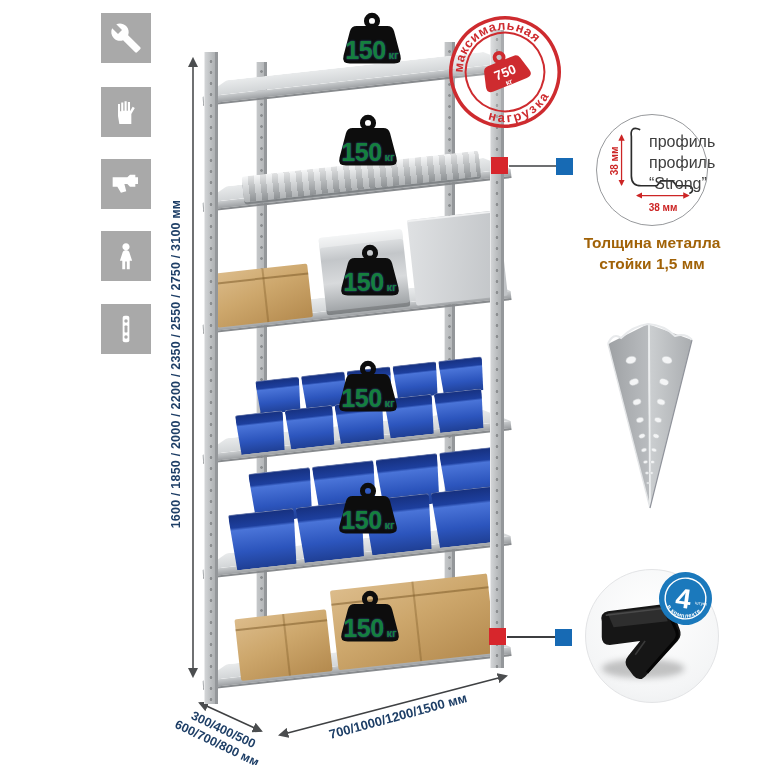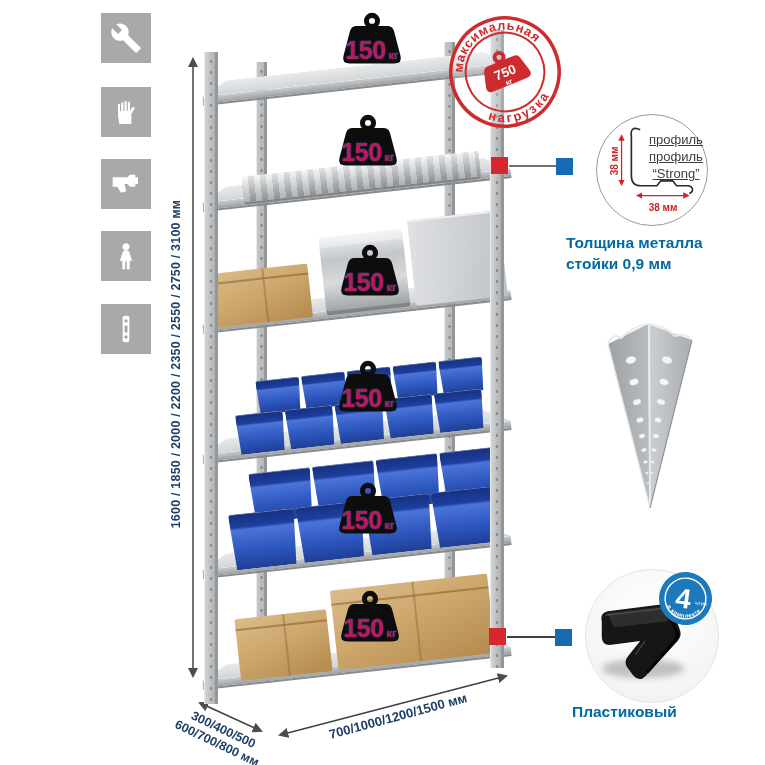--- a/index.html
+++ b/index.html
@@ -48,39 +48,39 @@
        repeating-linear-gradient(90deg,rgba(255,255,255,.22) 0 6px,rgba(0,0,0,.07) 6px 12px);
        background-blend-mode:overlay;border-radius:3px;box-shadow:0 2px 0 #7f8386;}
   .case-std{background:linear-gradient(180deg,#eef0f1 0%,#c3c6c9 30%,#d8dadc 60%,#9a9ea1 100%);
        border-radius:3px;box-shadow:inset 0 10px 0 rgba(255,255,255,.35), inset 0 -4px 0 rgba(0,0,0,.18);}
   .panel{background:linear-gradient(100deg,#dfe1e3,#bfc2c5);border-radius:2px;
        box-shadow:inset 0 2px 0 #f0f1f2;}
 
   
   .weight{position:absolute;width:92px;}
   .weight svg{display:block;width:92px;height:61px;}
-  .weight-label{position:absolute;left:0;right:0;top:24px;text-align:center;color:#be185d;
+  .weight-label{position:absolute;left:0;right:0;top:24px;text-align:center;color:#15803d;
        text-shadow:0 0 2px rgba(80,140,255,.65);}
   .w-num{font-size:25px;font-weight:bold;letter-spacing:-.5px;}
   .w-unit{font-size:11px;font-weight:bold;margin-left:3px;}
 
   
   .sq{position:absolute;width:17px;height:17px;}
   .sq.red{background:#d7262c;} .sq.blue{background:#176ab4;}
 
   
   .profile-circle{position:absolute;left:596px;top:114px;width:112px;height:112px;border-radius:50%;
        border:1.5px solid #97999c;background:#fff;}
   .profile-circle svg{position:absolute;inset:0;}
-  .profile-text{position:absolute;left:52px;top:17px;width:54px;text-align:center;
-       font-size:13px;line-height:1.3;color:#3d3d3d;text-decoration:underline;}
+  .profile-text{position:absolute;left:52px;top:17px;width:54px;text-align:right;
+       font-size:16px;line-height:1.3;color:#3d3d3d;}
   .dim-red{position:absolute;color:#cc2525;font-size:10px;font-weight:bold;white-space:nowrap;}
   .dim-red.v{left:17px;top:46px;transform:translate(-50%,-50%) rotate(-90deg);}
   .dim-red.h{left:66px;top:92px;transform:translate(-50%,-50%);}
-  .caption{position:absolute;color:#0369a1;font-weight:bold;
+  .caption{position:absolute;text-align:center;color:#a16207;font-weight:bold;
        font-size:15.5px;line-height:1.35;}
   .photo-circle{position:absolute;left:585px;top:569px;width:134px;height:134px;border-radius:50%;
        background:radial-gradient(circle at 50% 35%,#ffffff 0%,#f4f5f6 70%,#e9ebec 100%);
        border:1px solid #e3e4e6;overflow:hidden;}
   .badge{position:absolute;left:658px;top:571px;width:55px;height:55px;}
 </style>
 </head>
 <body>
 
 <div id="app" data-name="product-infographic">
@@ -272,21 +272,21 @@
     <div class="profile-text" data-name="profile-label">
       <div data-name="profile-label-line1">профиль</div>
       <div data-name="profile-label-line2">профиль</div>
       <div data-name="profile-label-line3">“Strong”</div>
     </div>
     <div class="dim-red v" data-name="profile-dimension-vertical">38 мм</div>
     <div class="dim-red h" data-name="profile-dimension-horizontal">38 мм</div>
   </div>
   <div class="caption" style="left:566px;top:233px;width:172px" data-name="metal-thickness-caption">
     <div data-name="metal-thickness-line1">Толщина металла</div>
-    <div data-name="metal-thickness-line2">стойки 0,9 мм</div>
+    <div data-name="metal-thickness-line2">стойки 1,5 мм</div>
   </div>
 
   <svg style="position:absolute;left:598px;top:312px" width="105" height="210" viewBox="0 0 105 210" data-name="corner-post-image">
     <defs>
       <linearGradient id="gL" x1="0" y1="0" x2="1" y2="0">
           <stop offset="0" stop-color="#9ea1a4"></stop>
           <stop offset="1" stop-color="#babdc0"></stop>
         </linearGradient>
       <linearGradient id="gR" x1="0" y1="0" x2="1" y2="0">
           <stop offset="0" stop-color="#cdd0d2"></stop>
@@ -339,16 +339,15 @@
     <g transform="rotate(8 27 27)">
       <circle cx="27" cy="27" r="26" fill="#1b79bc"></circle>
       <circle cx="27" cy="27" r="20" fill="none" stroke="#ffffff" stroke-width="1.4"></circle>
       <path id="bArc" d="M8,33 A20.5,20.5 0 0 0 46,33" fill="none"></path>
       <text x="25" y="36.5" text-anchor="middle" font-size="27" font-weight="bold" fill="#ffffff" font-family="Liberation Sans, sans-serif" data-name="badge-count">4</text>
       <text x="37" y="31" font-size="4.2" fill="#ffffff" font-family="Liberation Sans, sans-serif" data-name="badge-small-text">штуки</text>
       <text font-size="5.6" font-weight="bold" fill="#ffffff" letter-spacing="0.5" font-family="Liberation Sans, sans-serif"><textPath href="#bArc" startOffset="50%" text-anchor="middle" data-name="badge-arc-text">в комплекте</textPath></text>
     </g>
   </svg>
   <div class="caption" style="left:572px;top:702px;width:160px" data-name="plastic-foot-caption">
-    <div data-name="plastic-foot-caption-line1">Пластиковый</div>
   </div>
 
 </div>
 
 </body></html>

